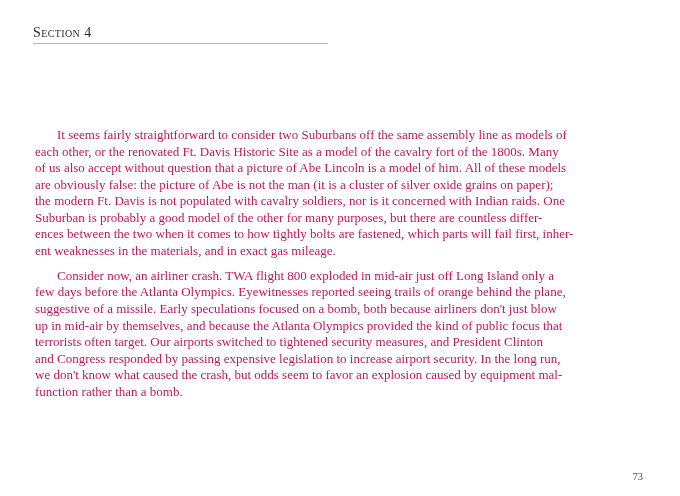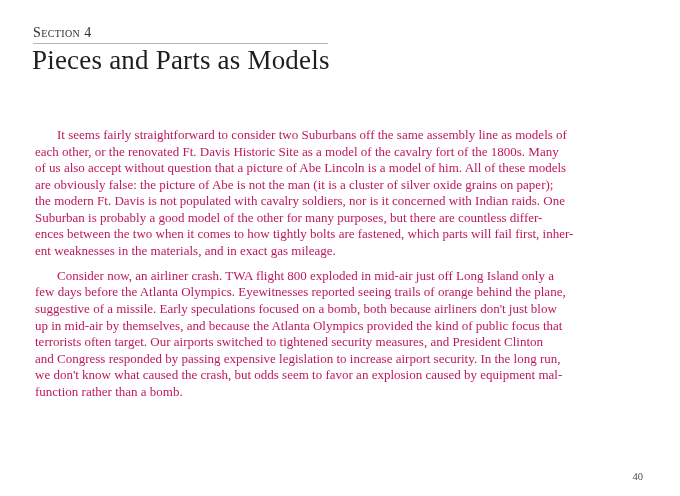--- a/index.html
+++ b/index.html
@@ -67,36 +67,35 @@
 </style>
 </head>
 <body>
 
 <div class="page">
 
   <div class="section-label">Section 4</div>
 
   <div class="header-rule"></div>
 
-  <h1 class="page-title">Pieces and Parts as Models</h1>
 
   <div class="body-text">
     <p class="para">It seems fairly straightforward to consider two Suburbans off the same assembly line as models of
 each other, or the renovated Ft. Davis Historic Site as a model of the cavalry fort of the 1800s. Many
 of us also accept without question that a picture of Abe Lincoln is a model of him. All of these models
 are obviously false: the picture of Abe is not the man (it is a cluster of silver oxide grains on paper);
 the modern Ft. Davis is not populated with cavalry soldiers, nor is it concerned with Indian raids. One
 Suburban is probably a good model of the other for many purposes, but there are countless differ-
 ences between the two when it comes to how tightly bolts are fastened, which parts will fail first, inher-
 ent weaknesses in the materials, and in exact gas mileage.</p>
     <p class="para">Consider now, an airliner crash. TWA flight 800 exploded in mid-air just off Long Island only a
 few days before the Atlanta Olympics. Eyewitnesses reported seeing trails of orange behind the plane,
 suggestive of a missile. Early speculations focused on a bomb, both because airliners don't just blow
 up in mid-air by themselves, and because the Atlanta Olympics provided the kind of public focus that
 terrorists often target. Our airports switched to tightened security measures, and President Clinton
 and Congress responded by passing expensive legislation to increase airport security. In the long run,
 we don't know what caused the crash, but odds seem to favor an explosion caused by equipment mal-
 function rather than a bomb.</p>
   </div>
 
-  <div class="page-number">40</div>
+  <div class="page-number">73</div>
 
 </div>
 
 </body></html>

